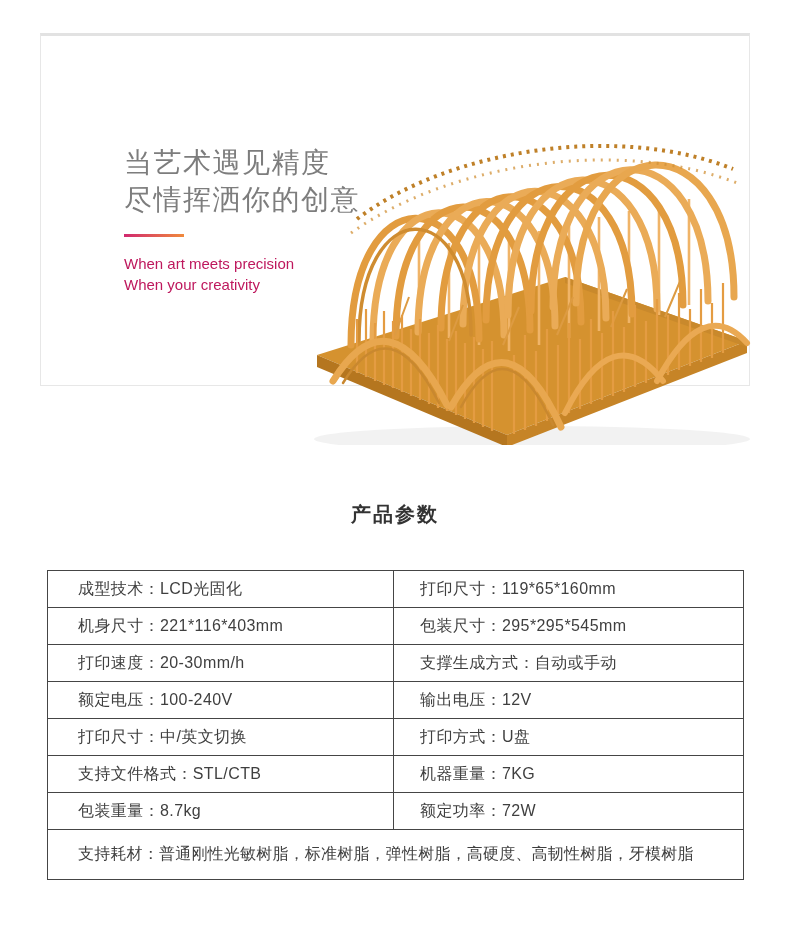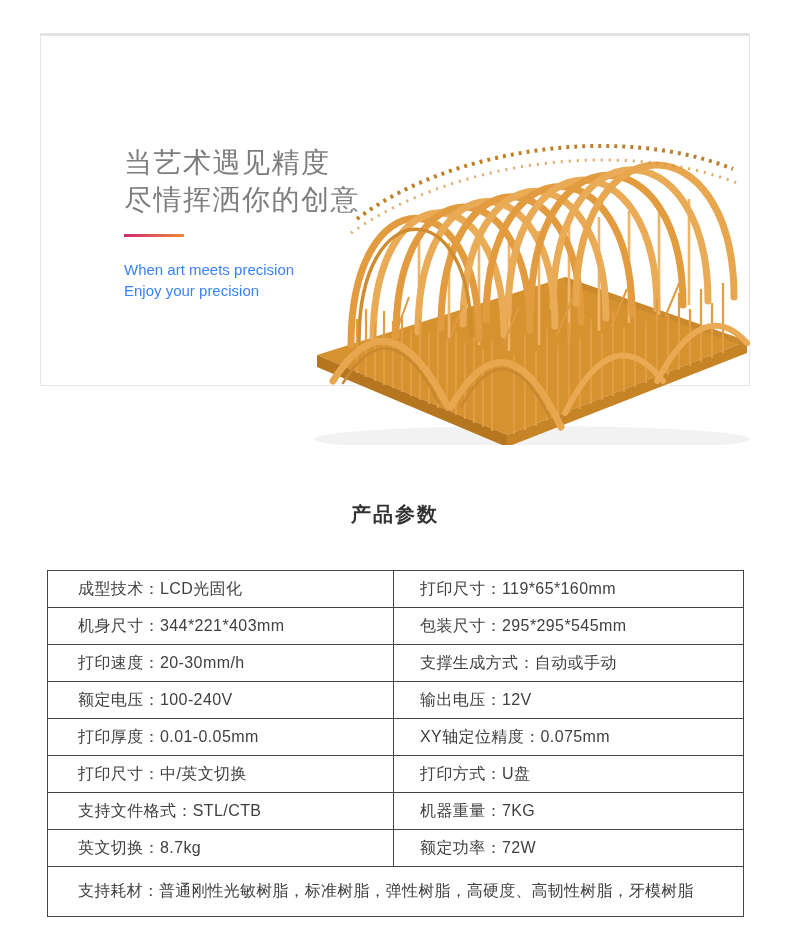--- a/index.html
+++ b/index.html
@@ -24,21 +24,21 @@
   .hero-copy { position: absolute; left: 83px; top: 108px; z-index: 3; }
   .hero-headline {
     font-size: 28px; font-weight: 400; color: #7d7d7d;
     letter-spacing: 1.5px; line-height: 37px;
   }
   .hero-headline .line { display: block; white-space: nowrap; }
   .hero-divider {
     width: 60px; height: 3px; margin-top: 16px;
     background: linear-gradient(to right, #d1286f, #f08a3c);
   }
-  .hero-sub { margin-top: 22px; font-size: 15px; color: #3b82f6; line-height: 21px; }
+  .hero-sub { margin-top: 16px; font-size: 15px; color: #be185d; line-height: 21px; }
   .hero-sub .line { display: block; white-space: nowrap; }
 
   .model-svg {
     position: absolute; left: 258px; top: 47px;
     width: 462px; height: 362px; z-index: 2;
   }
 
   
   .section-title {
     position: absolute; left: 0; top: 501px; width: 790px;
@@ -75,21 +75,21 @@
 
   <section class="hero-card">
     <div class="hero-copy">
       <h1 class="hero-headline">
         <span class="line">当艺术遇见精度</span>
         <span class="line">尽情挥洒你的创意</span>
       </h1>
       <div class="hero-divider"></div>
       <p class="hero-sub">
         <span class="line">When art meets precision</span>
-        <span class="line">Enjoy your precision</span>
+        <span class="line">When your creativity</span>
       </p>
     </div>
 
     <svg class="model-svg" viewBox="0 0 462 362" aria-hidden="true">
       <ellipse cx="233" cy="356" rx="218" ry="13" fill="rgba(0,0,0,0.05)"></ellipse>
 
       <g>
         <polygon points="18,272 208,352 448,258 266,194" fill="#d5922f"></polygon>
         <polygon points="18,272 208,352 208,364 18,284" fill="#b5761f"></polygon>
         <polygon points="208,352 448,258 448,270 208,364" fill="#c68427"></polygon>
@@ -138,45 +138,41 @@
     <colgroup>
         <col class="c1">
         <col class="c2">
       </colgroup>
     <tbody>
       <tr>
         <td>成型技术：LCD光固化</td>
         <td class="col2">打印尺寸：119*65*160mm</td>
       </tr>
       <tr>
-        <td>机身尺寸：344*221*403mm</td>
+        <td>机身尺寸：221*116*403mm</td>
         <td class="col2">包装尺寸：295*295*545mm</td>
       </tr>
       <tr>
         <td>打印速度：20-30mm/h</td>
         <td class="col2">支撑生成方式：自动或手动</td>
       </tr>
       <tr>
         <td>额定电压：100-240V</td>
         <td class="col2">输出电压：12V</td>
       </tr>
       <tr>
-        <td>打印厚度：0.01-0.05mm</td>
-        <td class="col2">XY轴定位精度：0.075mm</td>
-      </tr>
-      <tr>
         <td>打印尺寸：中/英文切换</td>
         <td class="col2">打印方式：U盘</td>
       </tr>
       <tr>
         <td>支持文件格式：STL/CTB</td>
         <td class="col2">机器重量：7KG</td>
       </tr>
       <tr>
-        <td>英文切换：8.7kg</td>
+        <td>包装重量：8.7kg</td>
         <td class="col2">额定功率：72W</td>
       </tr>
       <tr>
         <td colspan="2" class="footer-cell">支持耗材：普通刚性光敏树脂，标准树脂，弹性树脂，高硬度、高韧性树脂，牙模树脂</td>
       </tr>
     </tbody>
   </table>
 
 </div>
 

